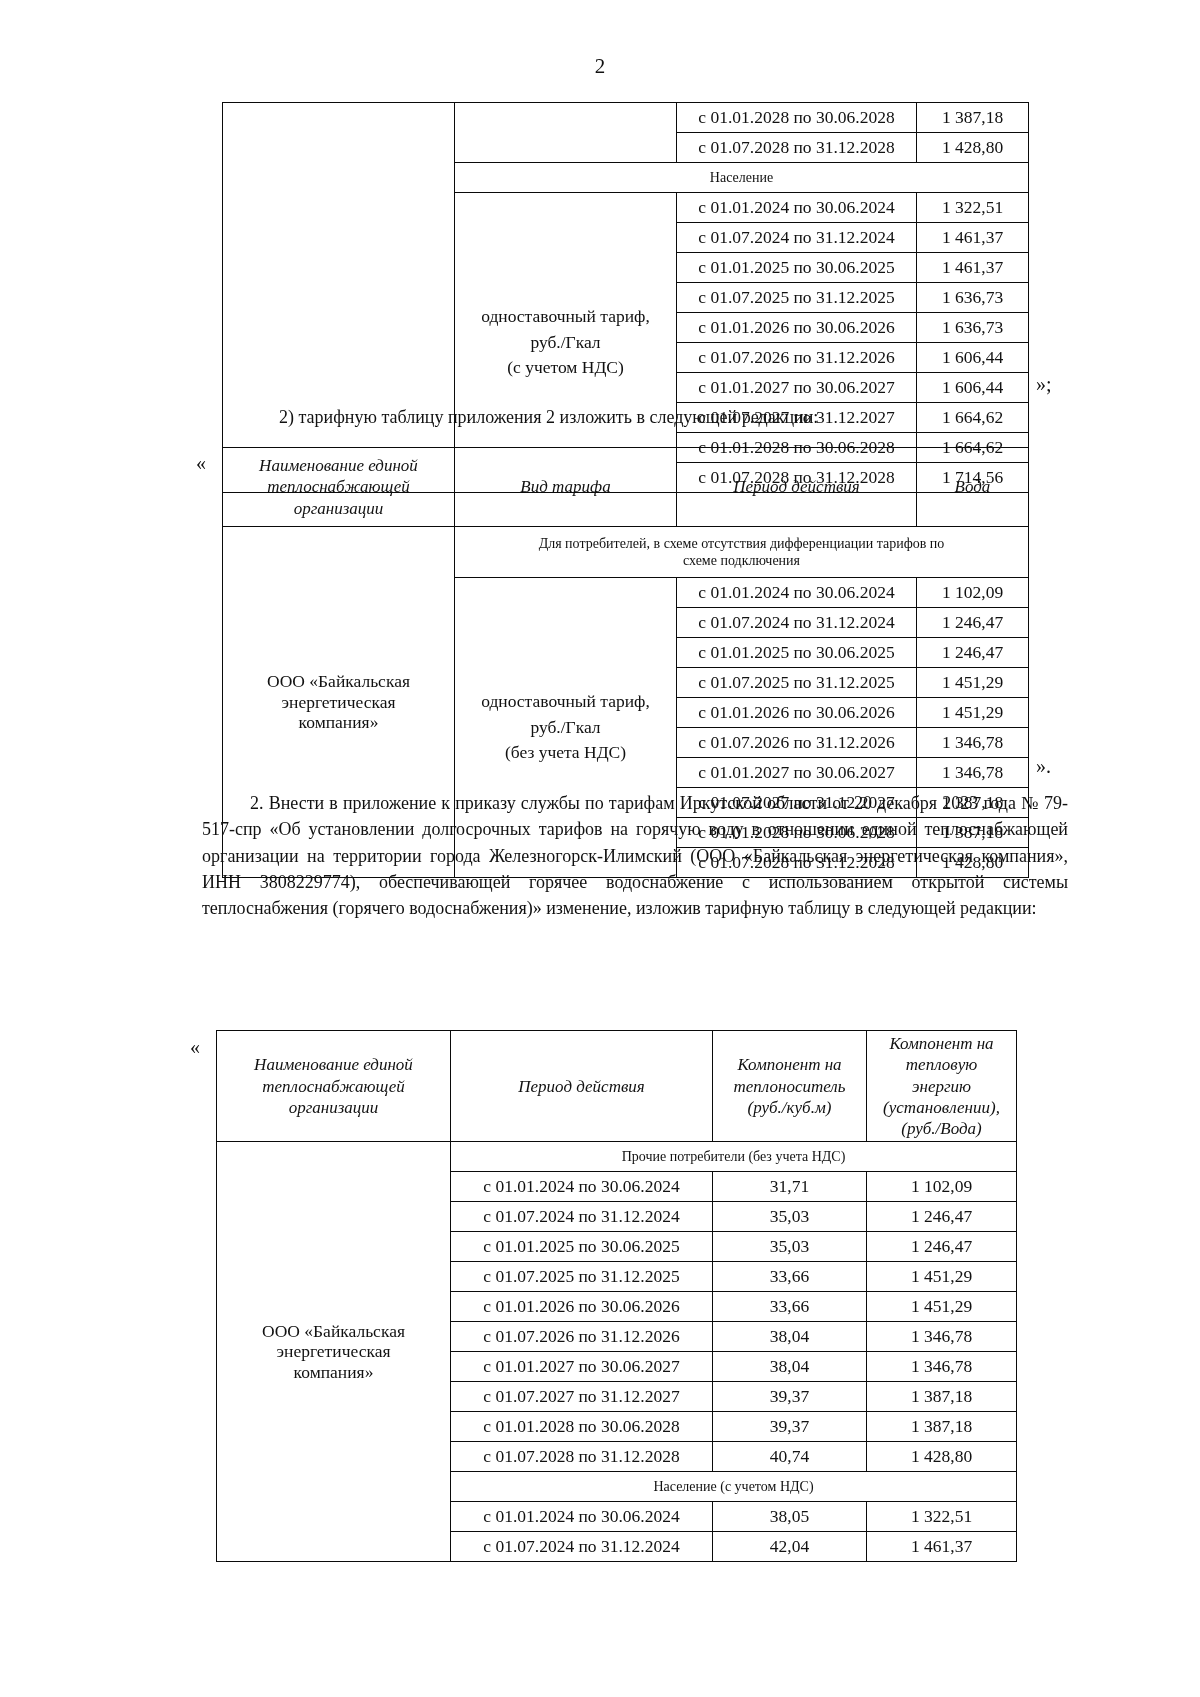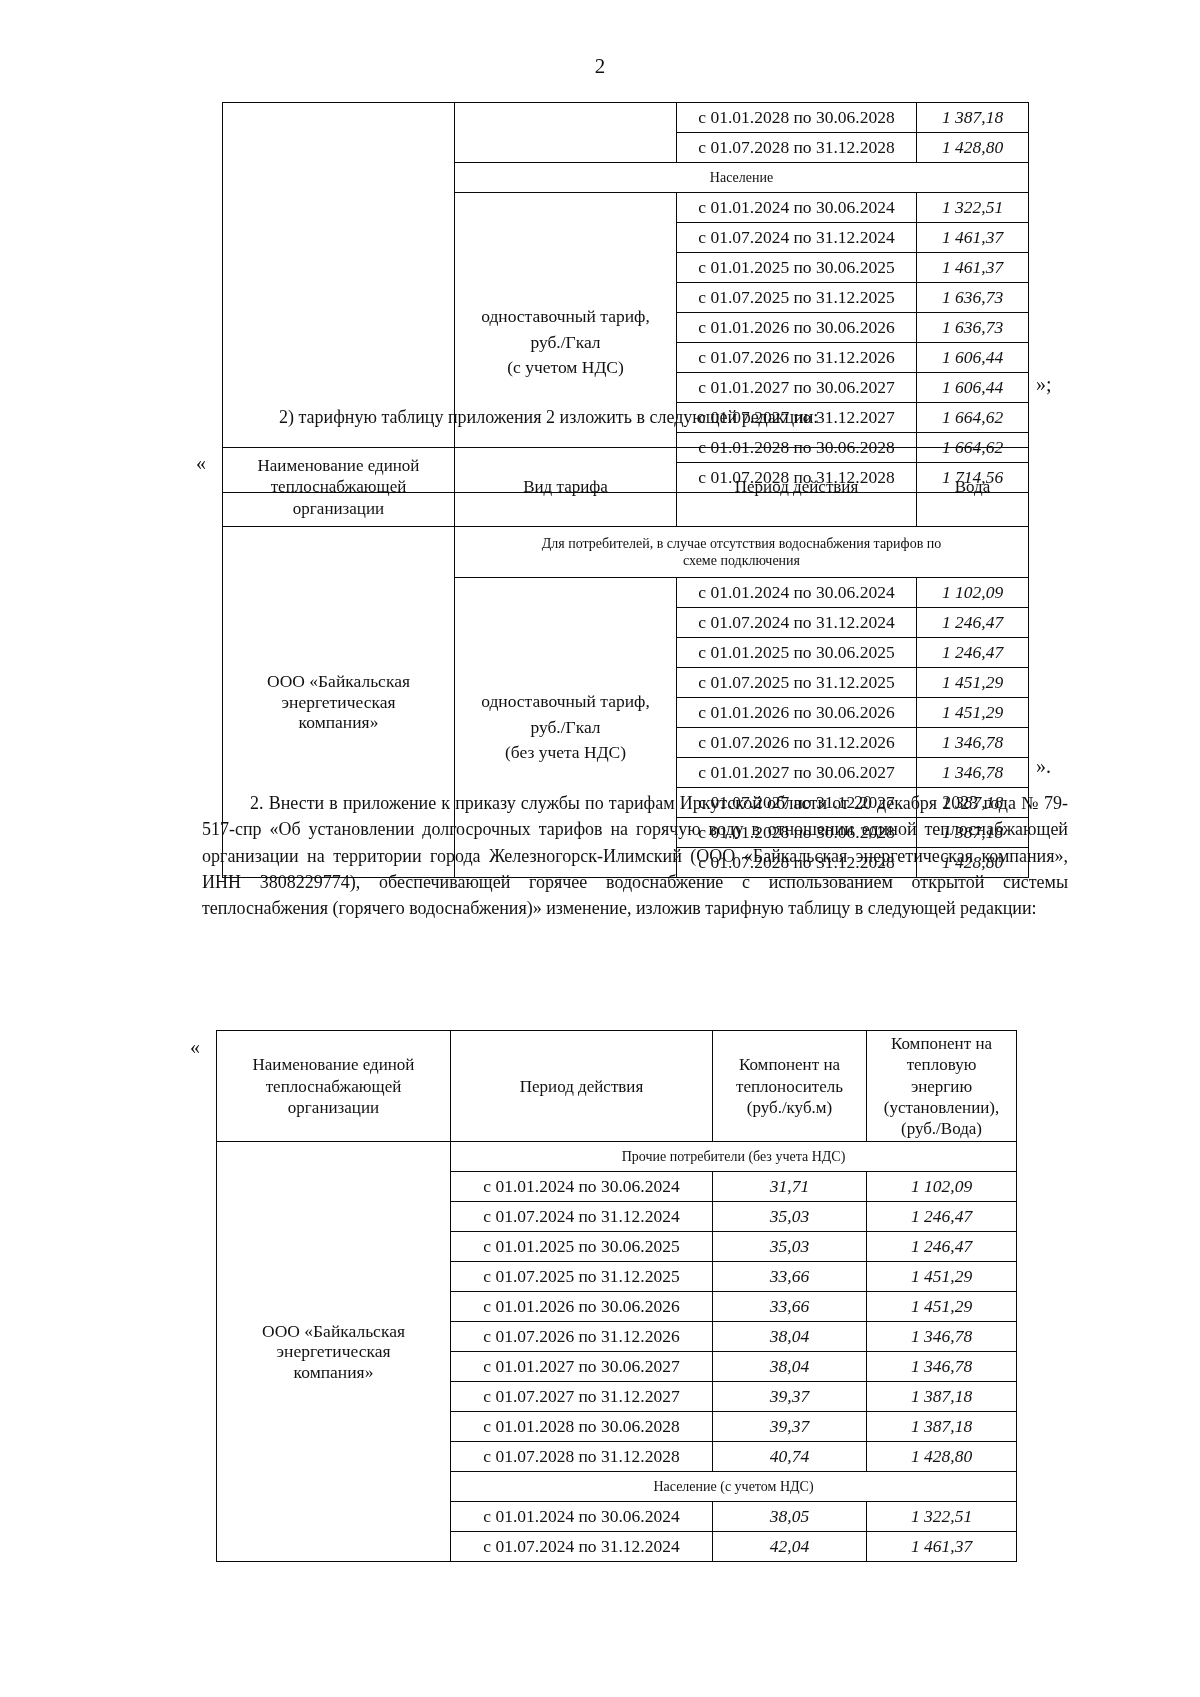--- a/index.html
+++ b/index.html
@@ -47,31 +47,31 @@
     text-align: center;
   }
   td.row-cell {
     height: 25px;
     padding-top: 1px;
     padding-bottom: 1px;
   }
   td.num {
     text-align: center;
     white-space: nowrap;
-    font-style: italic;
   }
   td.period {
     text-align: center;
     white-space: nowrap;
     font-size: 17.5px;
   }
   td.head {
     font-size: 17px;
     line-height: 1.25;
     padding: 7px 6px;
+    font-style: italic;
   }
   td.sub-head {
     font-size: 14px;
     padding: 4px 6px;
     line-height: 1.25;
   }
   td.vert-label {
     font-size: 17.5px;
     line-height: 1.45;
     font-family: Liberation Serif, serif;
@@ -257,21 +257,21 @@
           <td class="head">Период действия</td>
           <td class="head">Вода</td>
         </tr>
         <tr>
           <td class="row-cell" rowspan="12">
             <div>ООО «Байкальская</div>
             <div>энергетическая</div>
             <div>компания»</div>
           </td>
           <td class="sub-head" colspan="3" style="height:46px">
-            <div>Для потребителей, в случае отсутствия водоснабжения тарифов по</div>
+            <div>Для потребителей, в схеме отсутствия дифференциации тарифов по</div>
             <div>схеме подключения</div>
           </td>
         </tr>
         <tr>
           <td class="row-cell vert-label" rowspan="10">
             <div>одноставочный тариф,</div>
             <div>руб./Гкал</div>
             <div>(без учета НДС)</div>
           </td>
           <td class="row-cell period">с 01.01.2024 по 30.06.2024</td>

